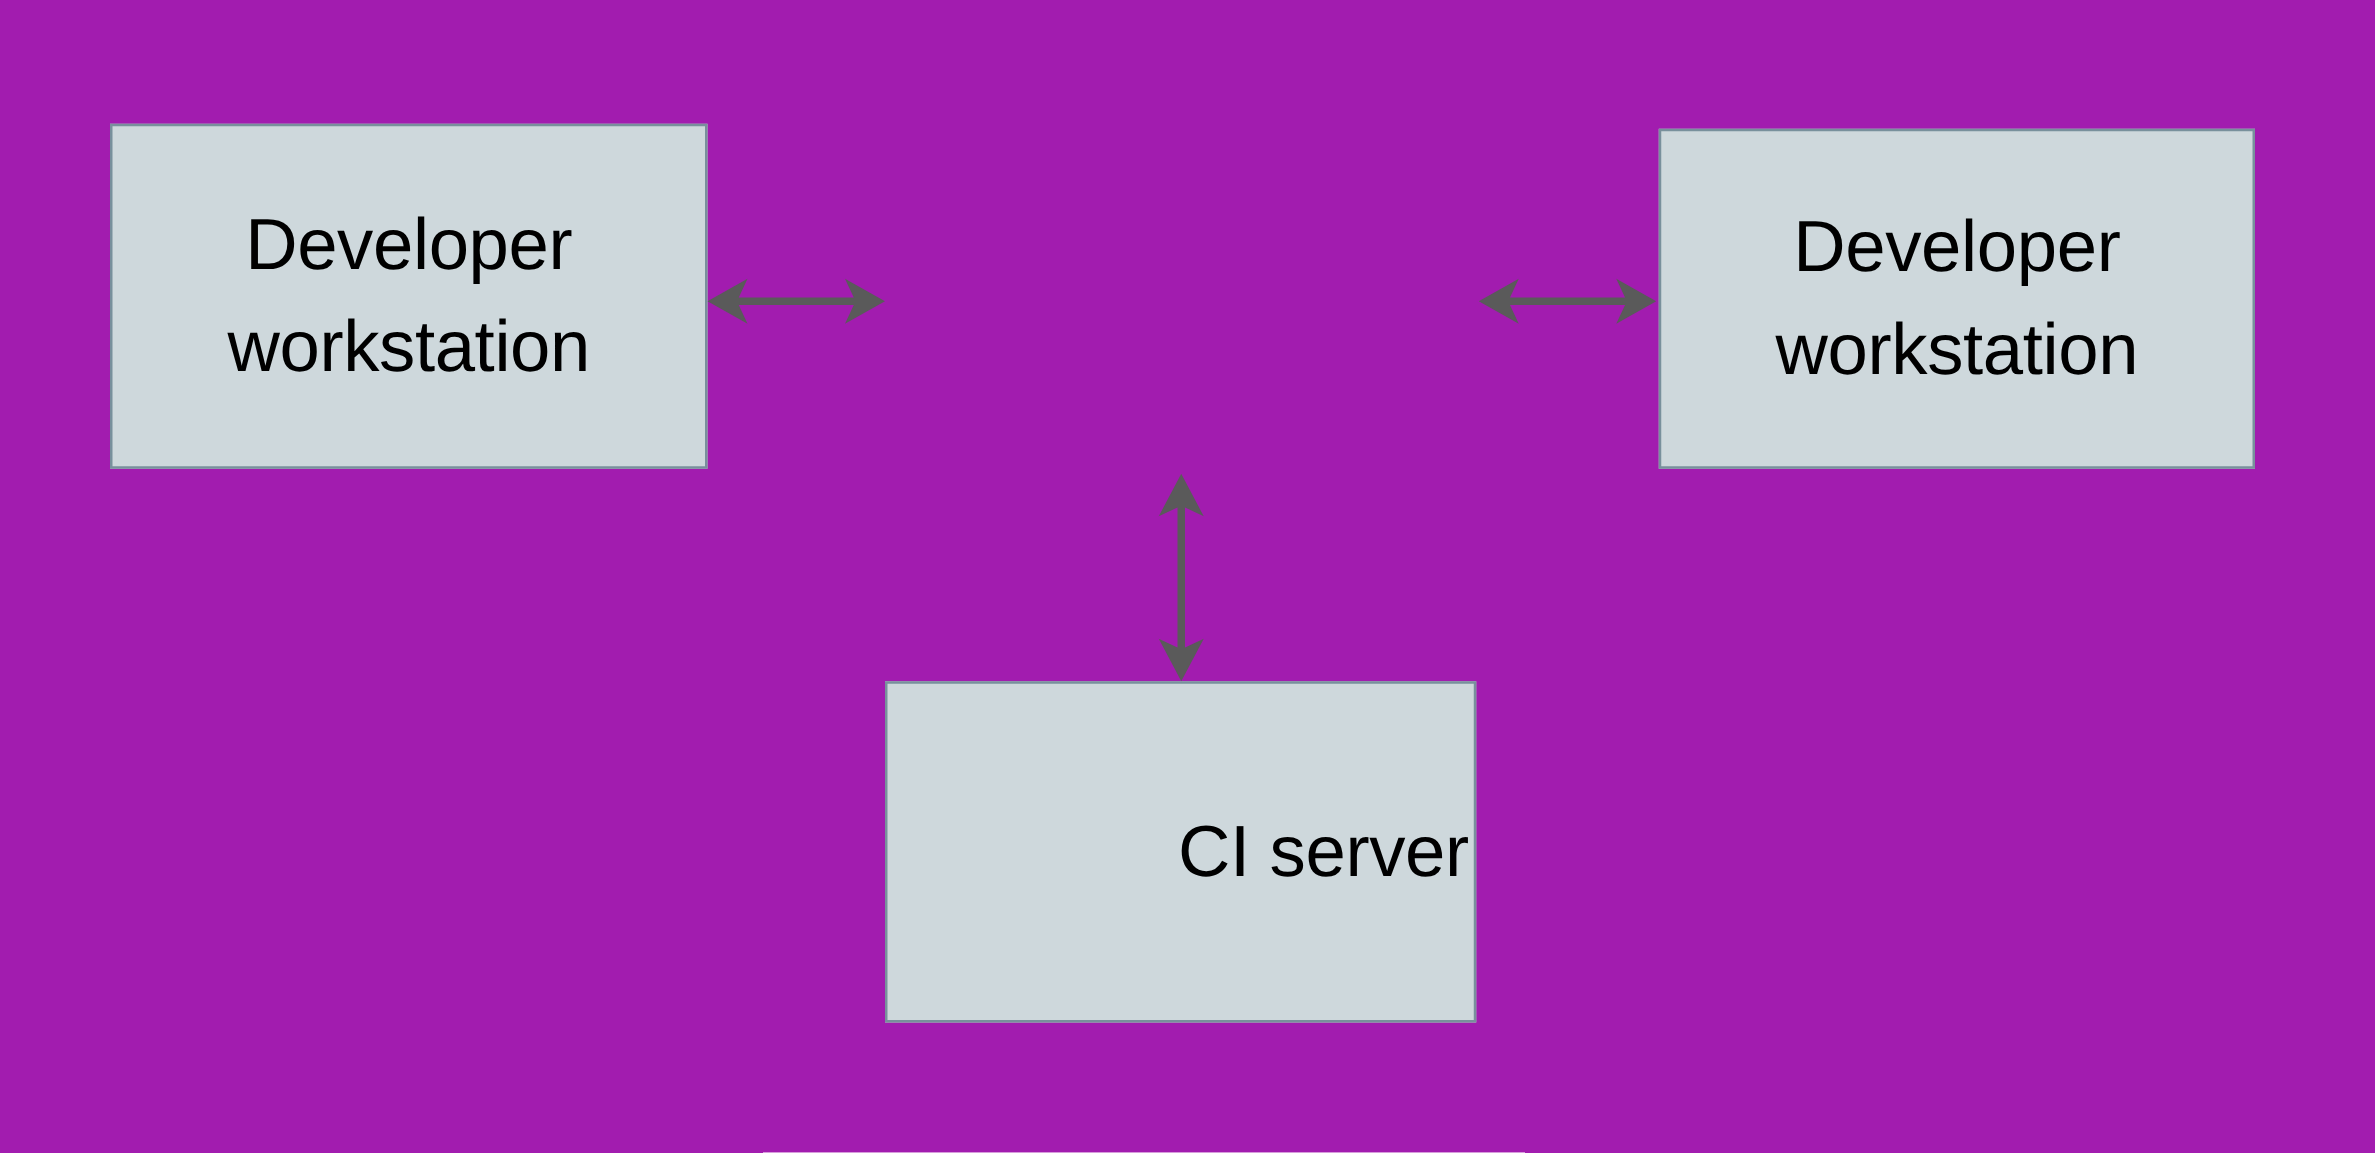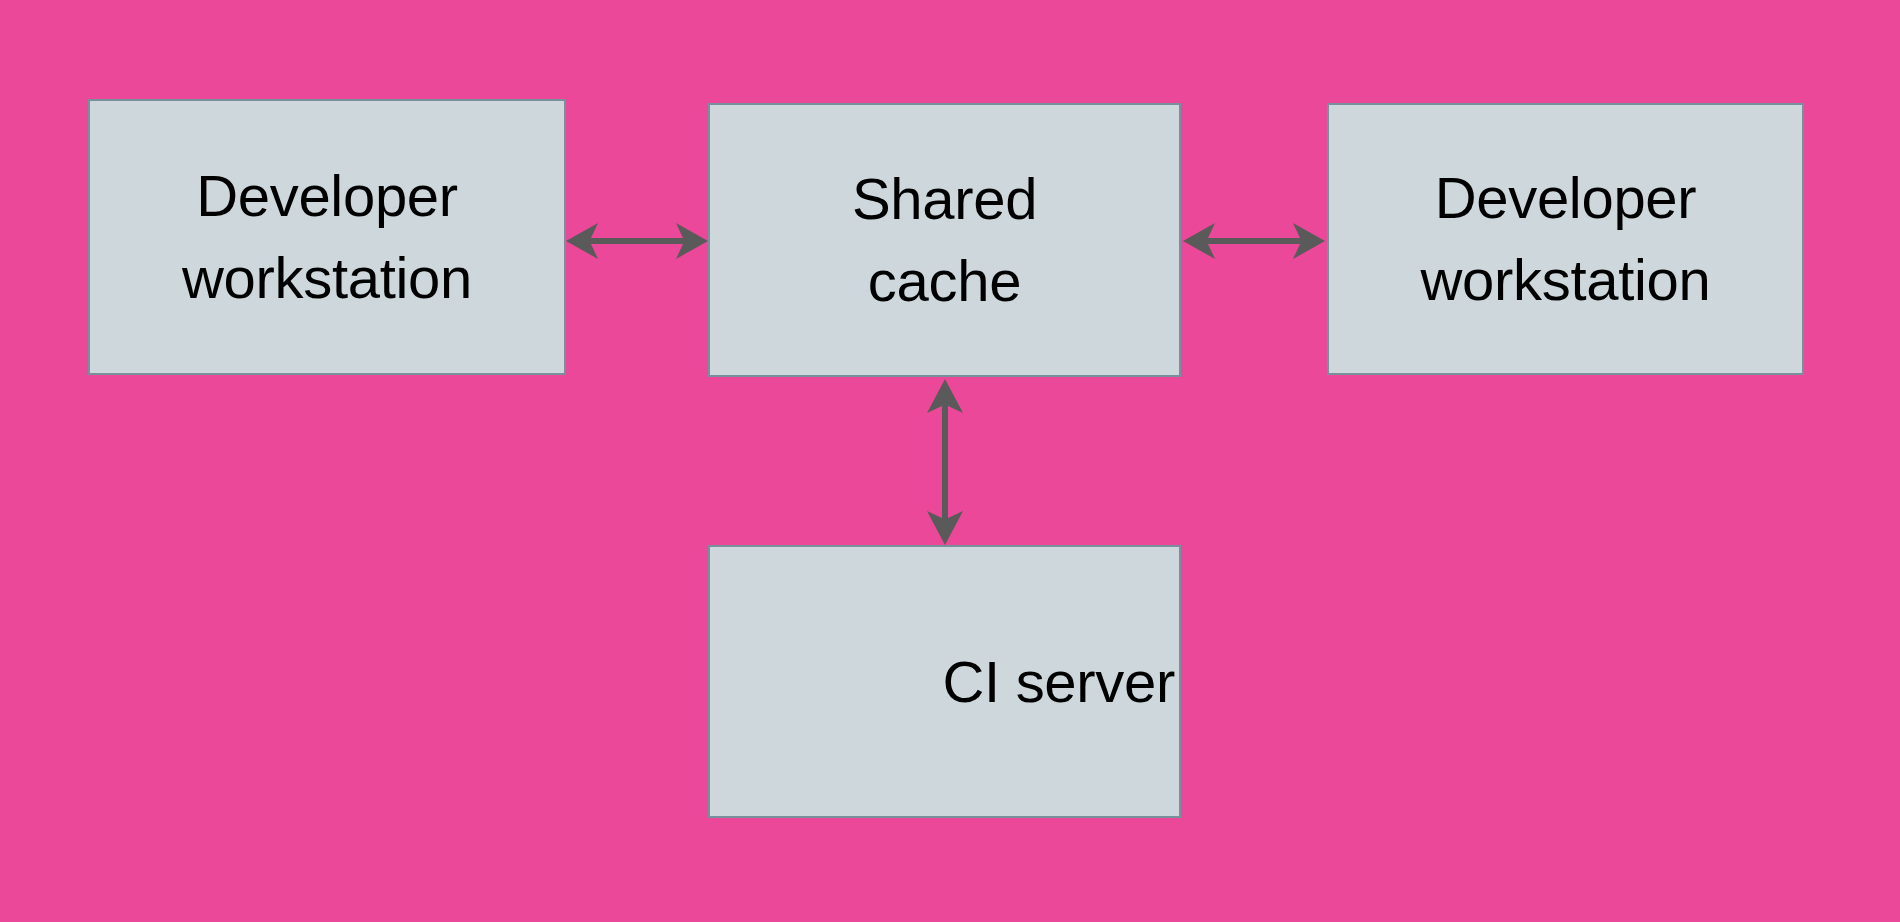--- a/index.html
+++ b/index.html
@@ -7,21 +7,21 @@
     padding: 0;
     background: #ffffff;
   }
   body {
     font-family: "Liberation Sans", sans-serif;
   }
   #canvas {
     position: relative;
     width: 1900px;
     height: 922px;
-    background: #ec4899;
+    background: #a21caf;
     overflow: hidden;
     text-decoration: underline;
   }
   .node {
     position: absolute;
     box-sizing: border-box;
     background: #ced8dc;
     border: 2px solid #78909c;
     display: flex;
     align-items: center;
@@ -57,24 +57,20 @@
 </head>
 <body>
 
 <div id="canvas">
 
   <div class="node" id="node-dev-left">
     <span class="node-label">Developer
 workstation</span>
   </div>
 
-  <div class="node" id="node-shared">
-    <span class="node-label">Shared
-cache</span>
-  </div>
 
   <div class="node" id="node-dev-right">
     <span class="node-label">Developer
 workstation</span>
   </div>
 
   <div class="node" id="node-ci">
     <span class="node-label">CI server</span>
   </div>
 

